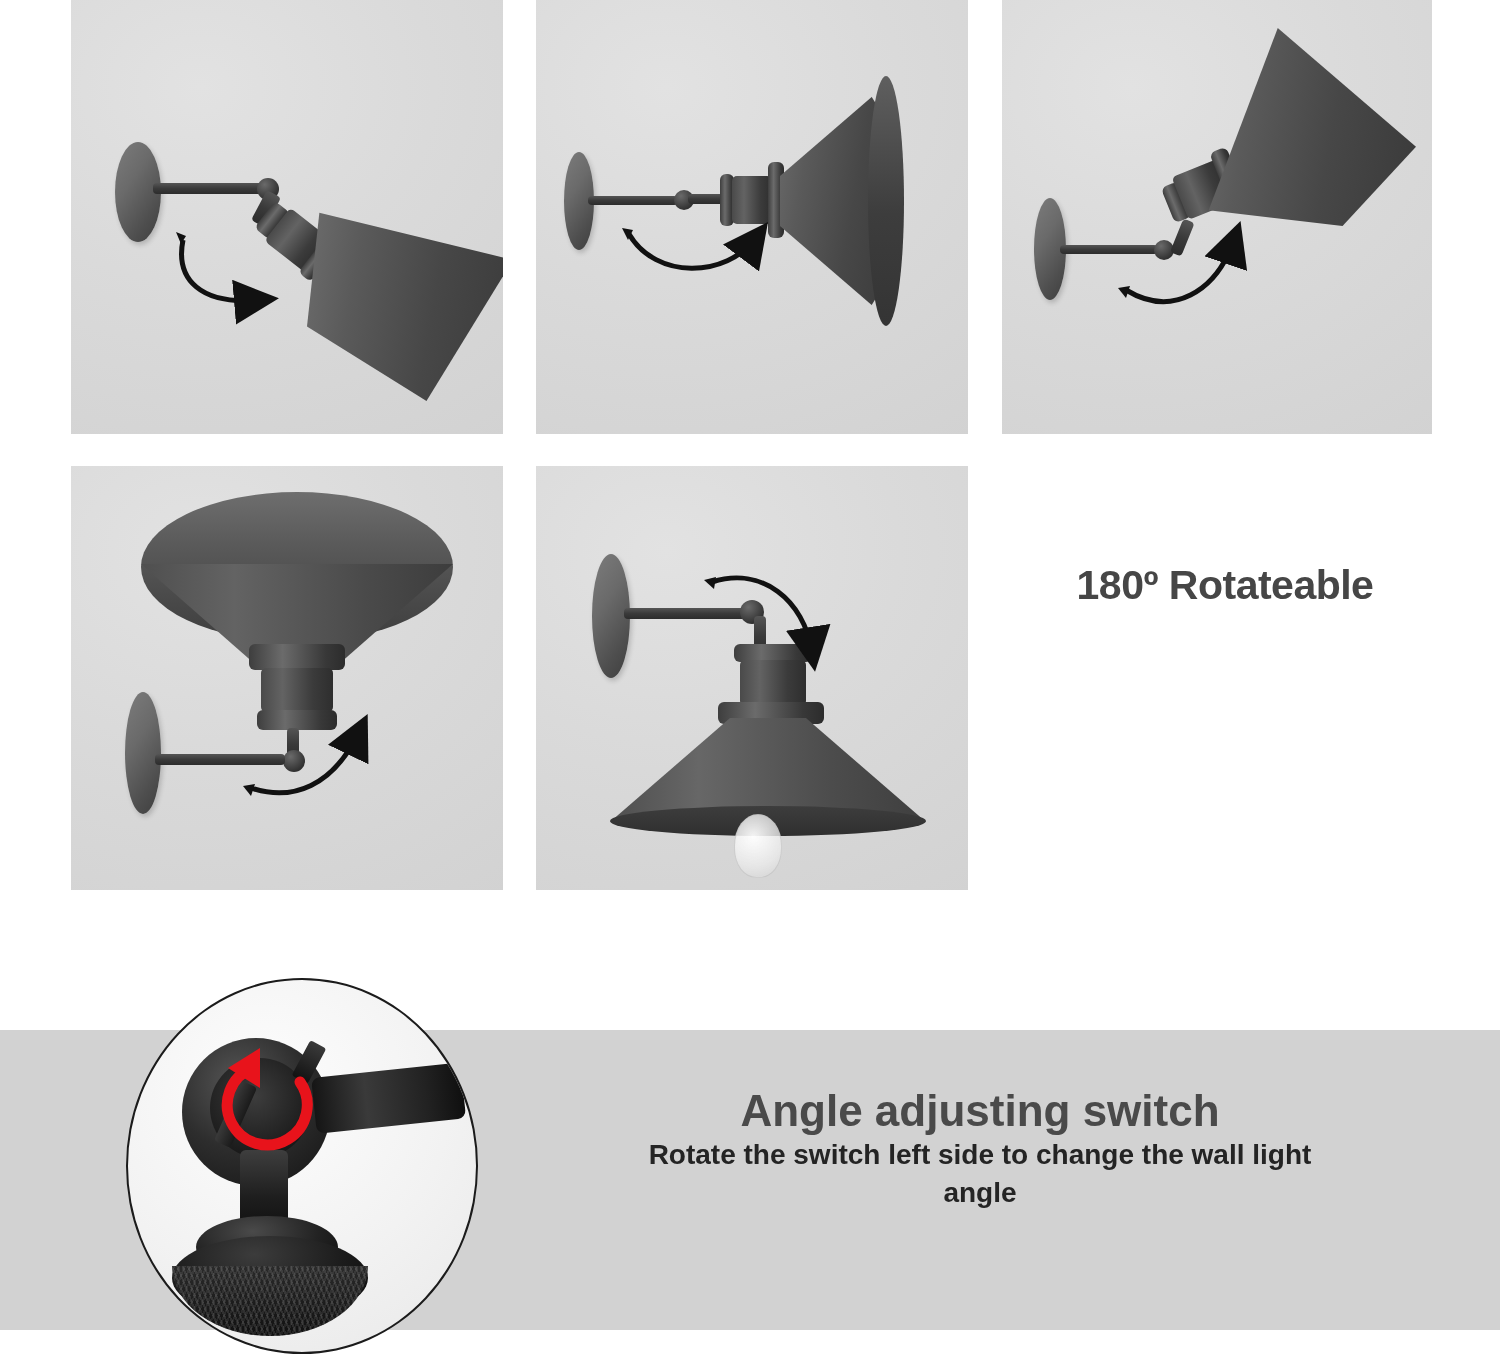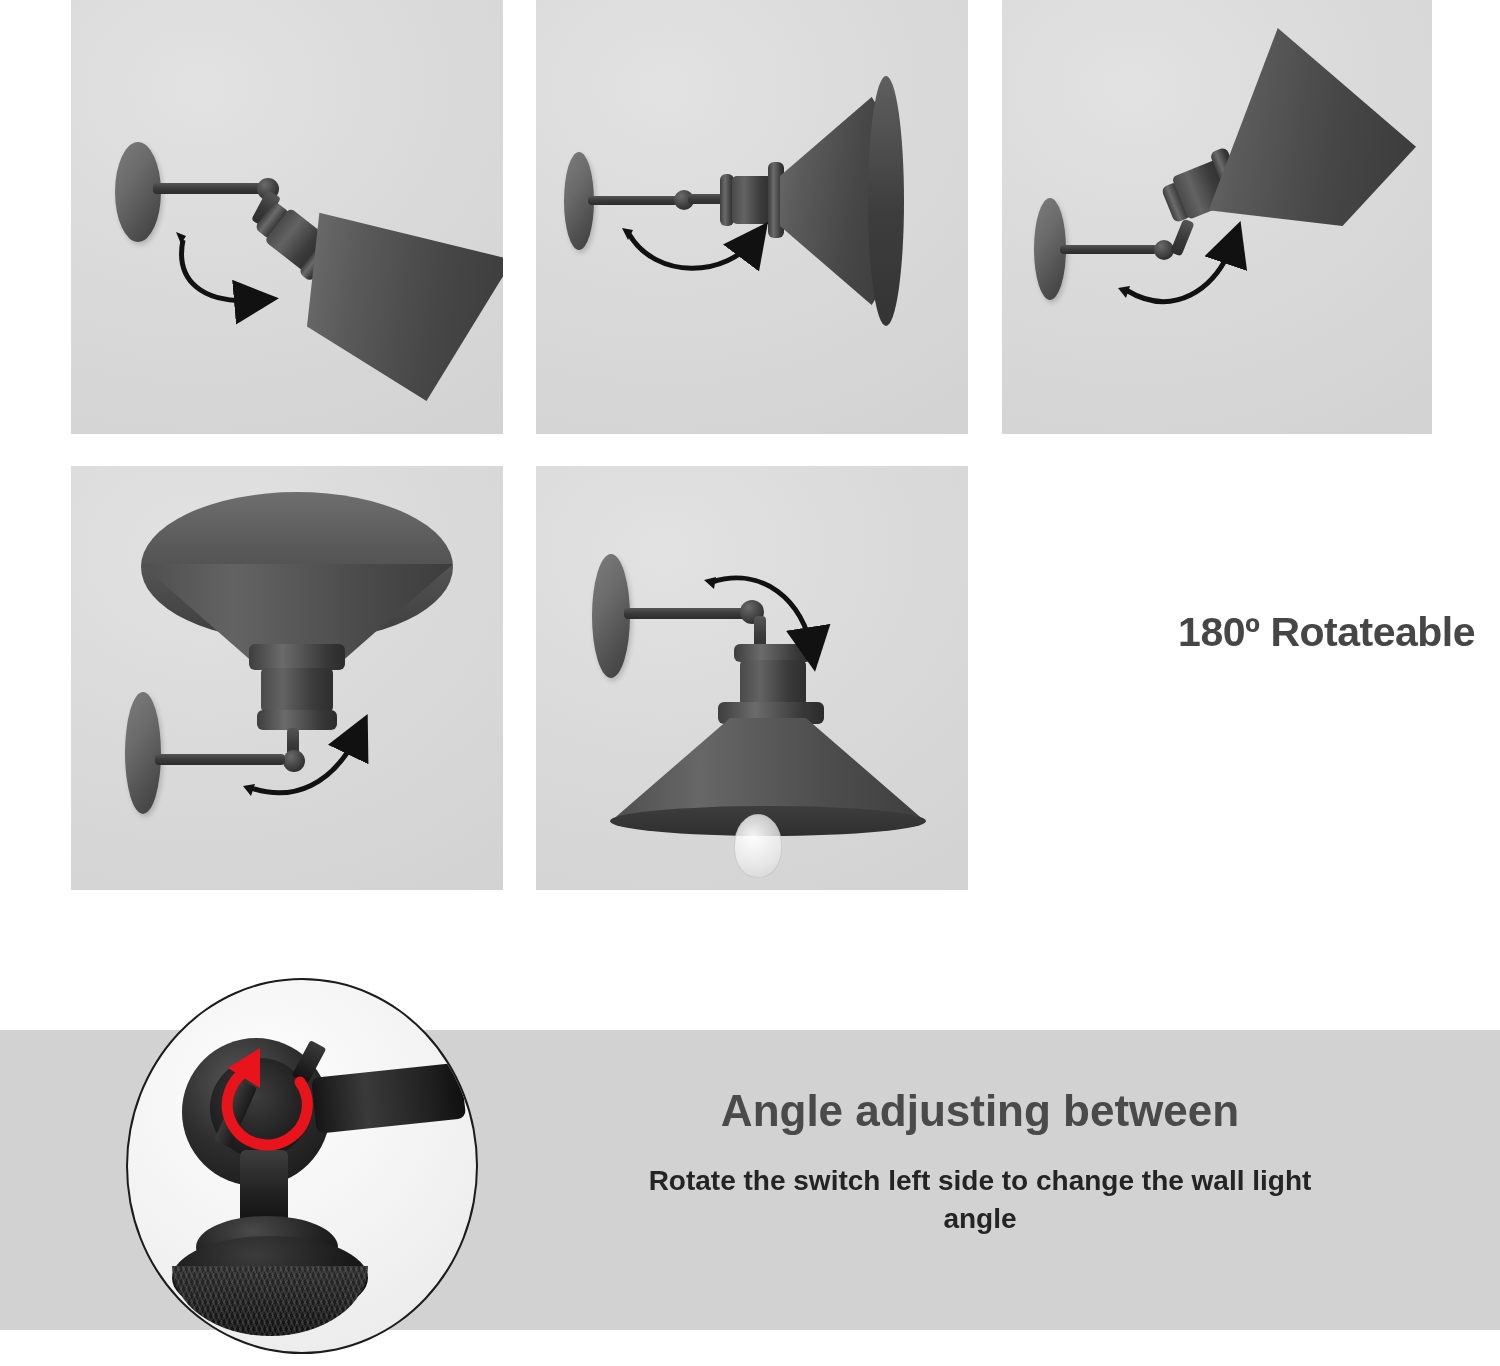--- a/index.html
+++ b/index.html
@@ -323,21 +323,21 @@
     <defs>
       <marker id="ah5" markerWidth="9" markerHeight="9" refX="5" refY="4.5" orient="auto">
         <path d="M0,0 L9,4.5 L0,9 z" fill="#111"></path>
       </marker>
     </defs>
     <path d="M176,116 C226,100 268,134 276,186" fill="none" stroke="#111" stroke-width="5" marker-end="url(#ah5)"></path>
     <path d="M180,111 L168,114 L178,123 z" fill="#111"></path>
   </svg>
 </div>
 
-<div class="copy-right" style="left:975px; top:609px; width:500px;text-align:right;">
+<div class="copy-right" style="left:975px; top:562px; width:500px;">
   <h2 class="headline">180º Rotateable</h2>
 </div>
 
 <div class="band" style="top:1030px; height:300px;"></div>
 
 <div class="detail-circle" style="left:126px; top:978px; width:348px; height:372px;">
   <div class="kn-ball" style="left:54px; top:58px; width:148px; height:148px;"></div>
   <div class="kn-face" style="left:82px; top:78px; width:100px; height:100px;"></div>
   <div class="kn-lever" style="left:112px; top:104px; width:18px; height:66px; transform:rotate(24deg); transform-origin:top center;"></div>
   <div class="kn-stub" style="left:172px; top:62px; width:18px; height:40px; transform:rotate(28deg);"></div>
@@ -347,15 +347,15 @@
   <div class="kn-base" style="left:44px; top:256px; width:196px; height:84px;"></div>
   <div class="kn-knurl" style="left:44px; top:286px; width:196px; height:70px;"></div>
 
   <svg style="position:absolute; left:72px; top:62px;" width="150" height="130" viewBox="0 0 150 130">
     <path d="M100,40 A40,40 0 1 1 52,26" fill="none" stroke="#e8131b" stroke-width="11" stroke-linecap="round"></path>
     <path d="M60,6 L60,46 L28,26 z" fill="#e8131b"></path>
   </svg>
 </div>
 
 <div class="band-copy" style="left:560px; top:1086px; width:840px;">
-  <h2 class="band-headline">Angle adjusting between</h2>
-  <p class="band-body" style="margin-top:26px; padding:0 60px;text-align:center;">Rotate the switch left side to change the wall light angle</p>
+  <h2 class="band-headline">Angle adjusting switch</h2>
+  <p class="band-body" style="padding:0 60px;text-align:center;">Rotate the switch left side to change the wall light angle</p>
 </div>
 
 </body></html>

